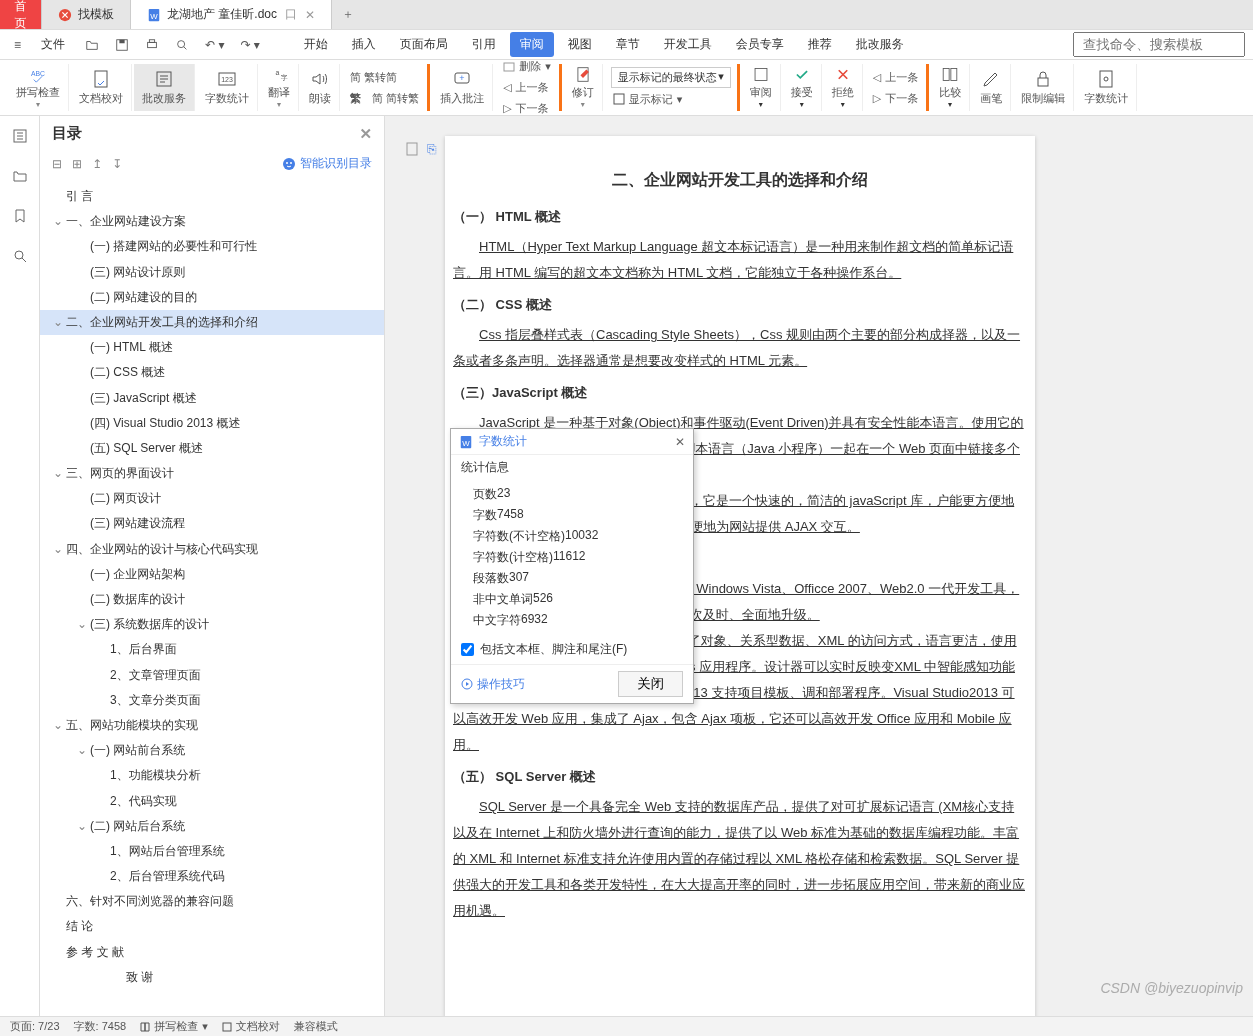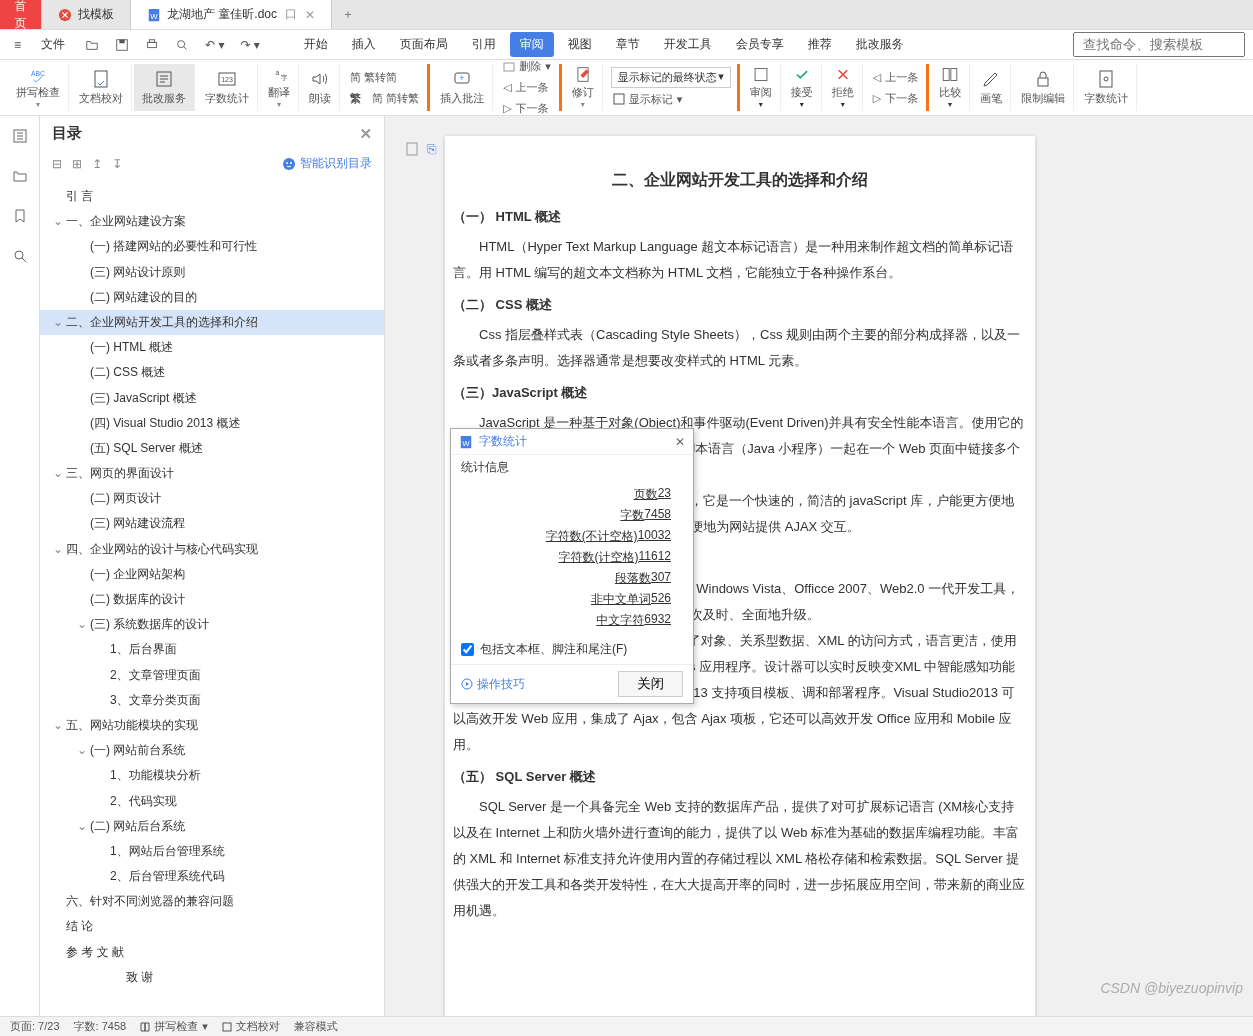--- a/index.html
+++ b/index.html
@@ -40,30 +40,30 @@
 .toc-list { flex: 1; overflow-y: auto; padding: 4px 0; }
 .toc-item { display: flex; align-items: center; padding: 3px 8px; cursor: pointer; font-size: 12px; line-height: 1.6; }
 .toc-item.selected { background: #d6e4f9; }
 .toc-caret { width: 12px; text-align: center; color: #888; margin-right: 2px; }
 .toc-text { flex: 1; white-space: nowrap; overflow: hidden; text-overflow: ellipsis; } .lv1 { padding-left: 12px; } .lv2 { padding-left: 36px; } .lv3 { padding-left: 56px; }
 
 .doc-area { flex: 1; background: #f0f0f0; overflow: auto; position: relative; padding: 20px 0 0 60px; }
 .page { background: #fff; box-shadow: 0 1px 4px rgba(0,0,0,0.2); width: 590px; min-height: 900px; padding: 20px 0; font-family: SimSun, serif; font-size: 13px; line-height: 2; }
 .page h2 { text-align: center; font-size: 16px; margin: 8px 0; }
 .page h3 { margin: 6px 0 4px 8px; font-size: 13px; }
-.page p { text-indent: 2em; margin: 0 8px; }
+.page p { text-indent: 2em; margin: 0 8px; text-decoration: underline; }
 .page-icons { position: absolute; left: 20px; top: 26px; display: flex; gap: 8px; color: #999; }
 
 .dialog { position: absolute; left: 450px; top: 428px; width: 244px; background: #fff; border: 1px solid #aaa; box-shadow: 2px 2px 6px rgba(0,0,0,0.2); font-size: 12px; }
 .dialog-title { display: flex; align-items: center; justify-content: space-between; padding: 4px 8px; background: #fff; border-bottom: 1px solid #eee; }
 .dialog-title-left { display: flex; align-items: center; gap: 6px; color: #457fe6; }
 .dialog-close { cursor: pointer; color: #666; }
 .dialog-subtitle { padding: 4px 10px; color: #333; }
 .dialog-body { padding: 4px 10px; }
-.stat-row { display: flex; justify-content: flex-end; padding: 2px 12px; text-decoration: underline; }
+.stat-row { display: flex; justify-content: flex-start; padding: 2px 12px; }
 .dialog-check { padding: 6px 10px; display: flex; align-items: center; gap: 6px; }
 .dialog-footer { display: flex; justify-content: space-between; align-items: center; padding: 6px 10px; border-top: 1px solid #eee; }
 .tips-link { color: #457fe6; display: flex; align-items: center; gap: 4px; cursor: pointer; }
 .close-btn { padding: 3px 18px; border: 1px solid #ccc; background: #f6f6f6; cursor: pointer; }
 
 .status-bar { position: absolute; bottom: 0; left: 0; right: 0; height: 20px; background: #f3f3f3; border-top: 1px solid #ddd; display: flex; align-items: center; padding: 0 10px; gap: 14px; font-size: 11px; color: #555; }
 .status-item { display: flex; align-items: center; gap: 4px; cursor: pointer; }
 
 .watermark { position: absolute; right: 10px; bottom: 40px; color: rgba(160,160,160,0.85); font-size: 14px; font-style: italic; }
 

